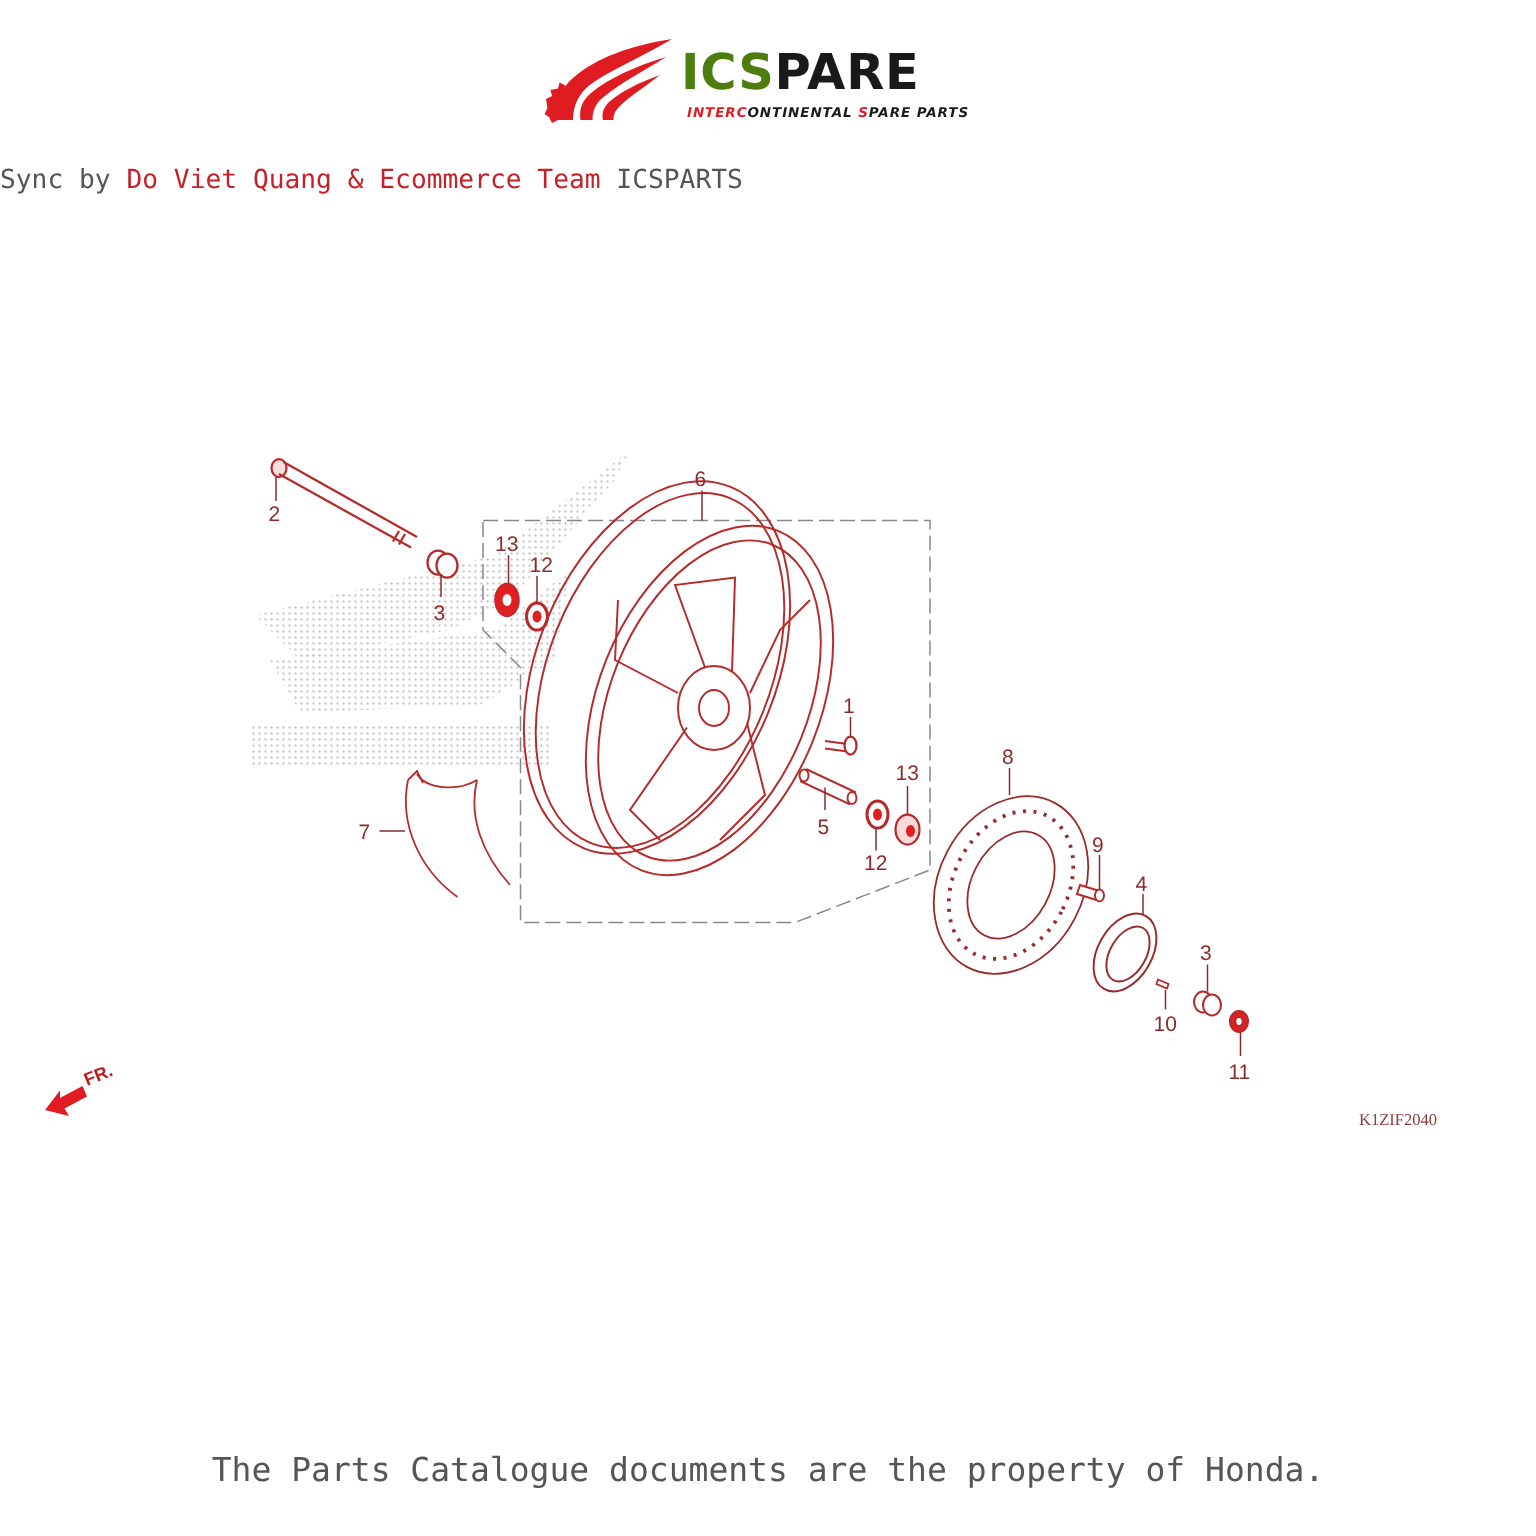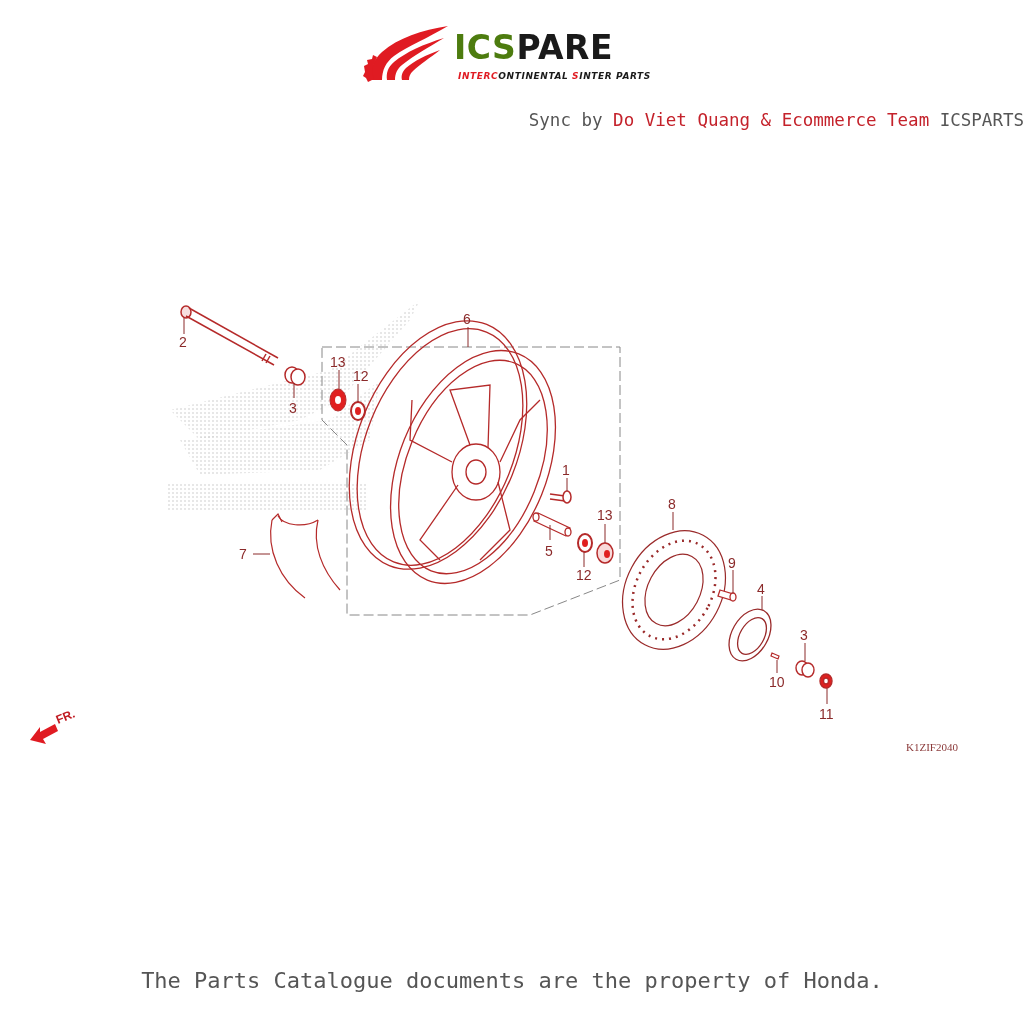--- a/index.html
+++ b/index.html
@@ -6,41 +6,41 @@
   html, body { width: 1024px; height: 1024px; background: #ffffff; overflow: hidden; }
   body { position: relative; font-family: "Liberation Sans", sans-serif; }
 
   .logo { position: absolute; left: 362px; top: 24px; width: 300px; height: 62px; }
   .logo-mark { position: absolute; left: 0; top: 0; width: 86px; height: 62px; }
   .logo-title { position: absolute; left: 92px; top: 6px; font-family: "DejaVu Sans", sans-serif; font-weight: bold; font-size: 33px; letter-spacing: 0.5px; line-height: 36px; color: #1a1a1a; }
   .logo-title .red { color: #4d7c0f; }
   .logo-sub { position: absolute; left: 96px; top: 47px; font-family: "DejaVu Sans", sans-serif; font-weight: bold; font-style: italic; font-size: 9px; letter-spacing: 0.6px; color: #1a1a1a; white-space: nowrap; }
   .logo-sub .red { color: #e01b22; }
 
-  .sync-line { position: absolute; top: 110px; left: 0; width: 1024px; text-align: right; font-family: "DejaVu Sans Mono", monospace; font-size: 17.5px; color: #555555; white-space: pre; }
+  .sync-line { position: absolute; top: 110px; left: 0; width: 1024px; text-align: left; font-family: "DejaVu Sans Mono", monospace; font-size: 17.5px; color: #555555; white-space: pre; }
   .sync-line .red { color: #c4222b; }
 
   .diagram { position: absolute; left: 0; top: 0; width: 1024px; height: 1024px; }
   .callout { font-family: "Liberation Sans", sans-serif; font-size: 14px; fill: #8b2a2a; }
   .figcode { position: absolute; left: 906px; top: 741px; font-family: Liberation Serif, serif; font-size: 11px; color: #8b3a3a; }
 
   .footer { position: absolute; top: 968px; left: 0; width: 1024px; text-align: center; font-family: "DejaVu Sans Mono", monospace; font-size: 22px; color: #555555; white-space: pre; }
 </style>
 </head>
 <body>
 
 <div class="logo">
   <svg class="logo-mark" viewBox="0 0 86 62">
     <path d="M86 2 C60 6 36 14 20 28 C12 35 8 44 9 56 L20 56 C20 46 24 38 32 32 C46 22 66 14 86 2 Z" fill="#e01b22"></path>
     <path d="M82 14 C62 20 44 28 32 38 C26 43 24 49 25 56 L33 56 C33 50 35 45 40 41 C52 31 66 24 82 14 Z" fill="#e01b22"></path>
     <path d="M78 26 C64 31 52 37 44 44 C40 48 39 52 40 56 L47 56 C47 52 48 50 51 47 C58 40 68 34 78 26 Z" fill="#e01b22"></path>
     <path d="M2 42 L6 40 L5 36 L10 35 L11 31 L15 33 L12 40 C10 44 10 50 12 55 L6 58 L4 54 L1 52 L3 48 Z" fill="#e01b22"></path>
   </svg>
   <div class="logo-title"><span class="red">ICS</span><span>PARE</span></div>
-  <div class="logo-sub"><span class="red">INTER</span><span class="red">C</span><span>ONTINENTAL </span><span class="red">S</span><span>INTER PARTS</span></div>
+  <div class="logo-sub"><span class="red">INTER</span><span class="red">C</span><span>ONTINENTAL </span><span class="red">S</span><span>PARE PARTS</span></div>
 </div>
 
 <div class="sync-line"><span>Sync by </span><span class="red">Do Viet Quang &amp; Ecommerce Team</span><span> ICSPARTS</span></div>
 
 <svg class="diagram" viewBox="0 0 1024 1024">
   <defs>
     <pattern id="dots" width="4" height="4" patternUnits="userSpaceOnUse">
       <circle cx="1" cy="1" r="0.8" fill="#c4c4c4"></circle>
     </pattern>
   </defs>

